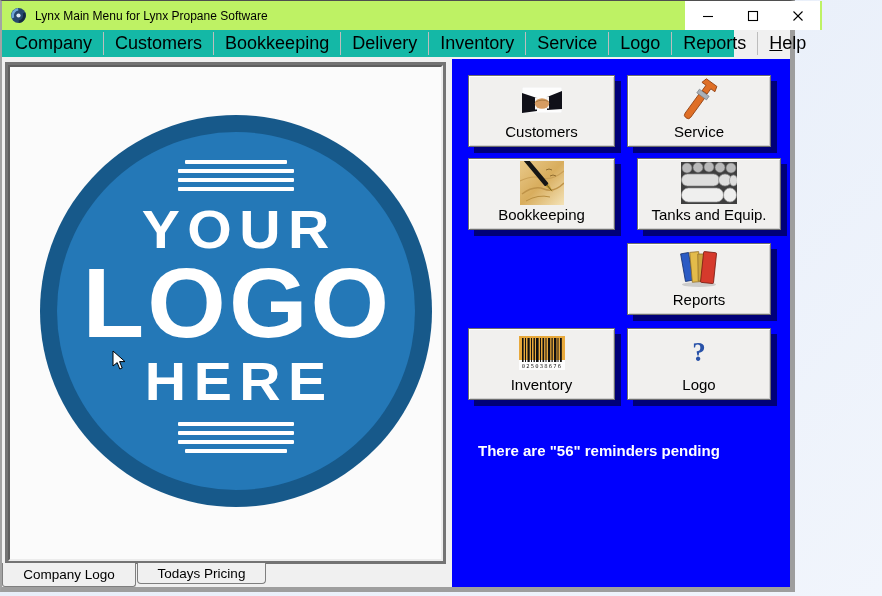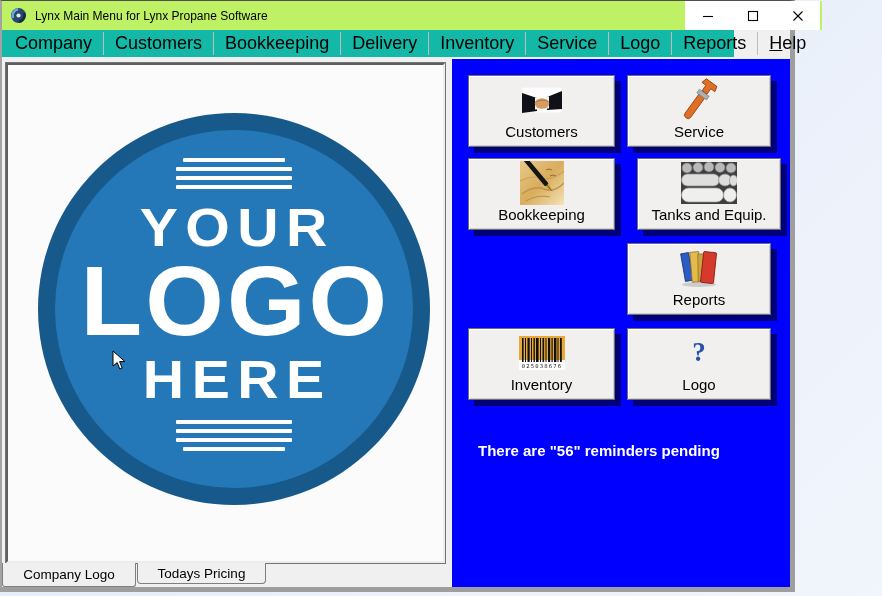--- a/index.html
+++ b/index.html
@@ -36,21 +36,21 @@
   .menu-item {
     height:23px; display:flex; align-items:center; padding:0 11px;
     border-right:1px solid #bdbdbd; cursor:default; white-space:nowrap;
   }
   .menu-item:last-child { border-right:none; }
   .menu-item .ul { text-decoration:underline; }
 
   
   .frame-outer {
     position:absolute; left:3px; top:61px; width:441px; height:502px;
-    border:1px solid #737373; background:#fbfbfb;
+    border:3px solid #737373; background:#fbfbfb;
   }
   .frame-inner {
     position:absolute; left:0; top:0; width:100%; height:100%;
     border-top:2px solid #5f5f5f; border-left:2px solid #5f5f5f;
     border-right:2px solid #ececec; border-bottom:2px solid #ececec;
     overflow:hidden;
   }
   .logo-circle {
     position:absolute; left:30px; top:48px; width:392px; height:392px;
     border-radius:50%; background:#17598a;

